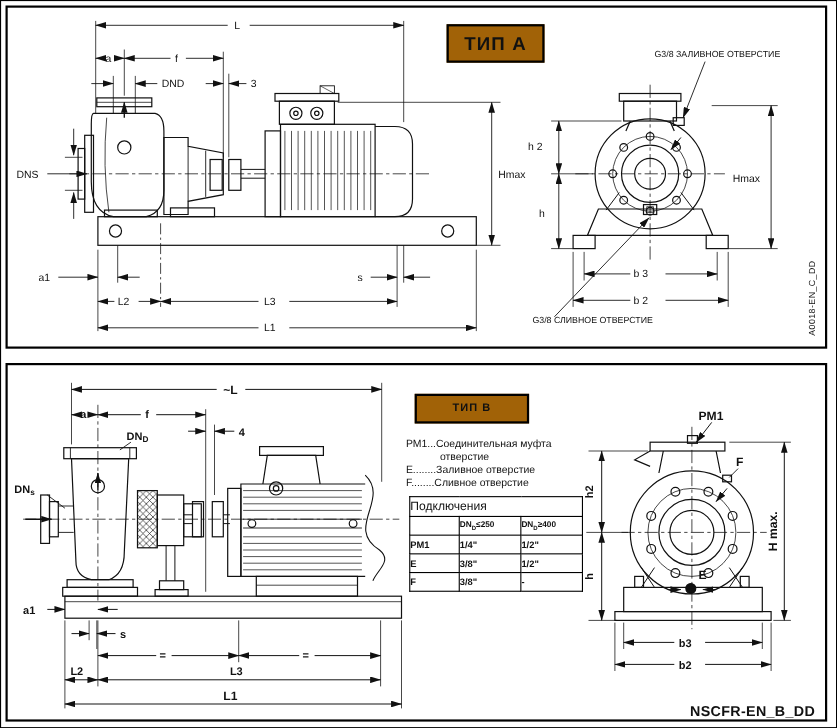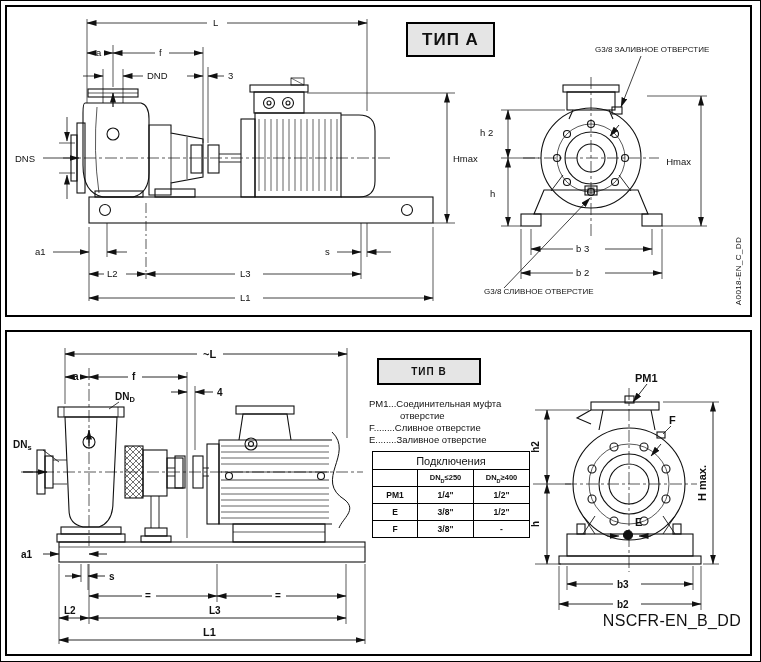--- a/index.html
+++ b/index.html
@@ -2,33 +2,33 @@
 <html><head>
 <meta charset="utf-8">
 <style>
   html,body{margin:0;padding:0;background:#fff}
   body{width:761px;height:662px;position:relative;font-family:"Liberation Sans",sans-serif;color:#111}
   .frame{position:absolute;inset:0;border:1px solid #000;box-sizing:border-box;pointer-events:none}
   .panel{position:absolute;background:#fff;border:2px solid #000;box-sizing:border-box}
   #panelA{left:5px;top:5px;width:747px;height:312px}
   #panelB{left:5px;top:330px;width:747px;height:326px}
   svg.draw{position:absolute;left:0;top:0;display:block}
-  .titlebox{position:absolute;border:2px solid #000;display:flex;align-items:center;justify-content:center;font-weight:bold;letter-spacing:1px;background:#e5e5e5}
+  .titlebox{position:absolute;border:2px solid #000;display:flex;align-items:center;justify-content:center;font-weight:bold;letter-spacing:1px;background:#a16207}
   #titleA{left:399px;top:15px;width:85px;height:31px;font-size:17px}
   #titleB{left:370px;top:26px;width:100px;height:23px;font-size:10px}
   .legend{position:absolute;left:362px;top:66px;font-size:9.5px;line-height:12px;width:210px}
   .legend .indent{padding-left:31px}
   table.conn{position:absolute;left:365px;top:119px;border-collapse:collapse;background:#fff}
-  table.conn td{border:1px solid #000;text-align:center;vertical-align:middle;padding:0;height:16px}
+  table.conn td{border:1px solid #000;text-align:left;vertical-align:middle;padding:0;height:16px}
   table.conn .t{font-size:11px;height:17px}
   table.conn .hd{font-size:7.5px;font-weight:bold}
   table.conn .lb{font-size:8.5px;font-weight:bold;width:44px}
   table.conn .v{font-size:8.5px;font-weight:bold;width:55px}
   table.conn sub{font-size:5.5px}
-  .codeB{position:absolute;right:9px;bottom:24px;font-weight:normal;font-size:16px;letter-spacing:.3px}
+  .codeB{position:absolute;right:9px;bottom:0;font-weight:bold;font-size:13px;letter-spacing:.3px}
   text{fill:#111;stroke:none;font-family:"Liberation Sans",sans-serif}
   .dimtxtA{font-size:9.5px}
   .dimtxtB{font-size:10px;font-weight:bold}
   .big{font-size:11px;font-weight:bold}
   .note{font-size:8px}
   .code{font-size:8px;letter-spacing:.4px}
 </style>
 </head>
 <body>
 
@@ -357,22 +357,22 @@
     </g>
   </svg>
 
   <div class="titlebox" id="titleB">
     <span>ТИП B</span>
   </div>
 
   <div class="legend">
     <div>РМ1...Соединительная муфта</div>
     <div class="indent">отверстие</div>
+    <div>Е........Заливное отверстие</div>
     <div>F........Сливное отверстие</div>
-    <div>Е........Заливное отверстие</div>
   </div>
 
   <table class="conn">
     <tbody>
         <tr>
           <td class="t" colspan="3">Подключения</td>
         </tr>
     <tr>
       <td class="lb"></td>
       <td class="hd"><span>DN</span><sub>D</sub><span>≤250</span></td>

